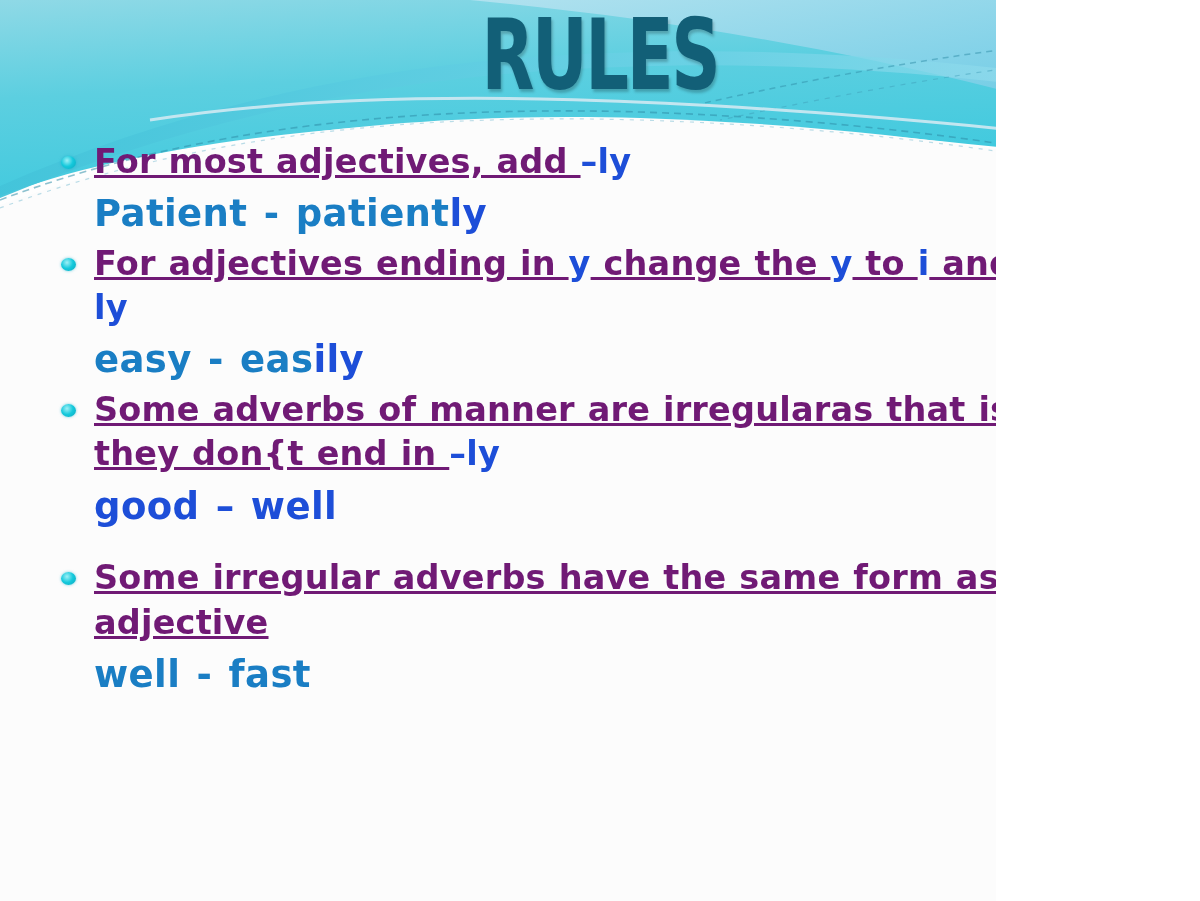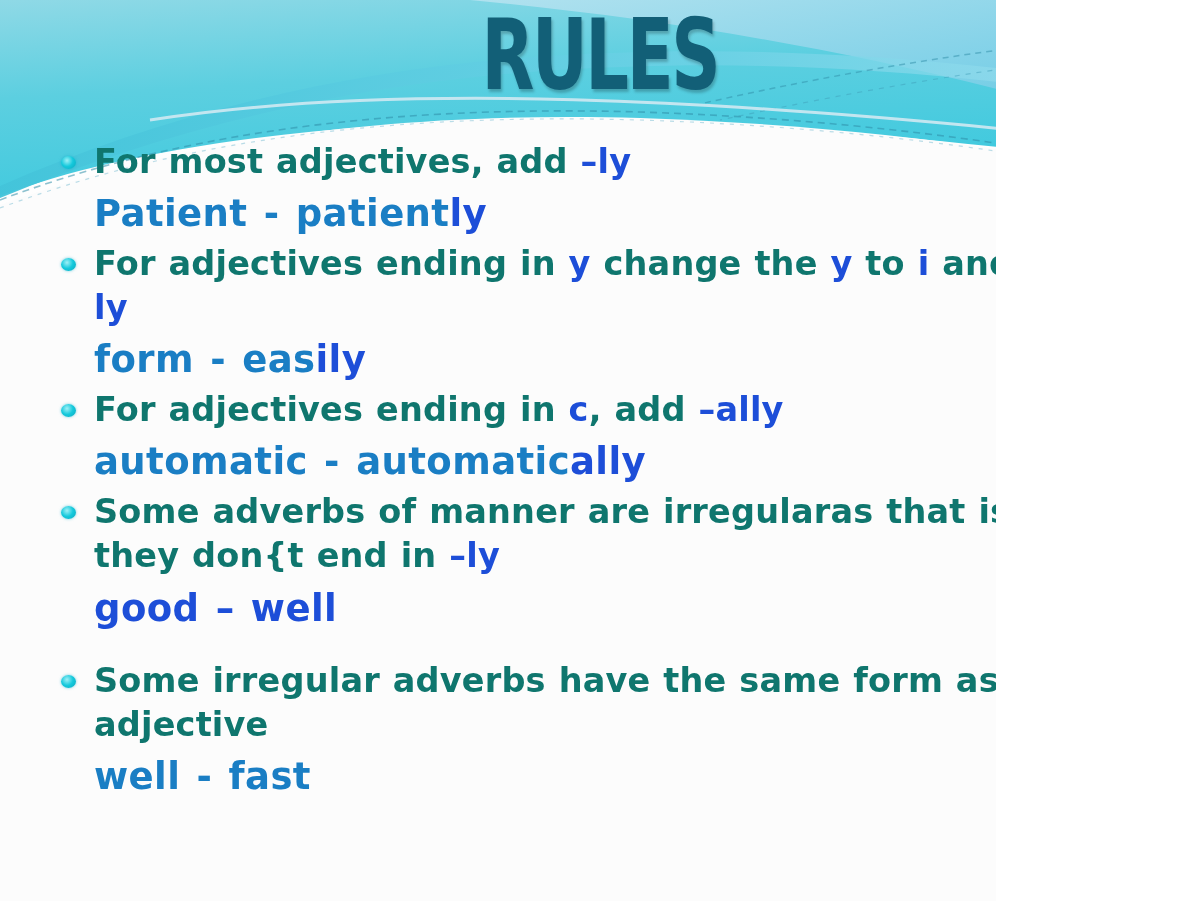--- a/index.html
+++ b/index.html
@@ -95,21 +95,21 @@
     font-weight: bold;
     font-size: 37px;
     line-height: 1.40;
     letter-spacing: 0.4px;
     word-spacing: 3px;
     margin-top: 4px;
   }
 
   .red { color: #1d4ed8; }
   .blue { color: #1a7ec4; }
-  .black { color: #0f766e; }
+  .black { color: #701a75; text-decoration: underline; }
 
   .sp-1 { }
   .sp-2 { margin-top: 24px; }
 </style>
 </head>
 <body>
 
 <div id="slide">
 
   <svg id="bg-decoration" viewBox="0 0 1200 901" preserveAspectRatio="none" xmlns="http://www.w3.org/2000/svg">
@@ -170,33 +170,24 @@
         <span class="blue">Patient  -  patient</span><span class="red">ly</span>
       </div>
     </div>
 
     <div class="rule-block sp-1">
       <div class="rule-main">
         <span class="bullet-dot"></span>
         <span class="black">For adjectives ending in </span><span class="red">y</span><span class="black"> change the </span><span class="red">y</span><span class="black"> to </span><span class="red">i</span><span class="black"> and add </span><span class="red">–ly</span>
       </div>
       <div class="rule-example">
-        <span class="blue">form  -  eas</span><span class="red">ily</span>
-      </div>
-    </div>
-
-    <div class="rule-block sp-1">
-      <div class="rule-main">
-        <span class="bullet-dot"></span>
-        <span class="black">For adjectives ending in </span><span class="red">c</span><span class="black">,  add </span><span class="red">–ally</span>
-      </div>
-      <div class="rule-example">
-        <span class="blue">automatic  -  automatic</span><span class="red">ally</span>
-      </div>
-    </div>
+        <span class="blue">easy  -  eas</span><span class="red">ily</span>
+      </div>
+    </div>
+
 
     <div class="rule-block sp-1">
       <div class="rule-main">
         <span class="bullet-dot"></span>
         <span class="black">Some adverbs of manner are irregularas that is that they don{t end in </span><span class="red">–ly</span>
       </div>
       <div class="rule-example">
         <span class="red">good – well</span>
       </div>
     </div>

